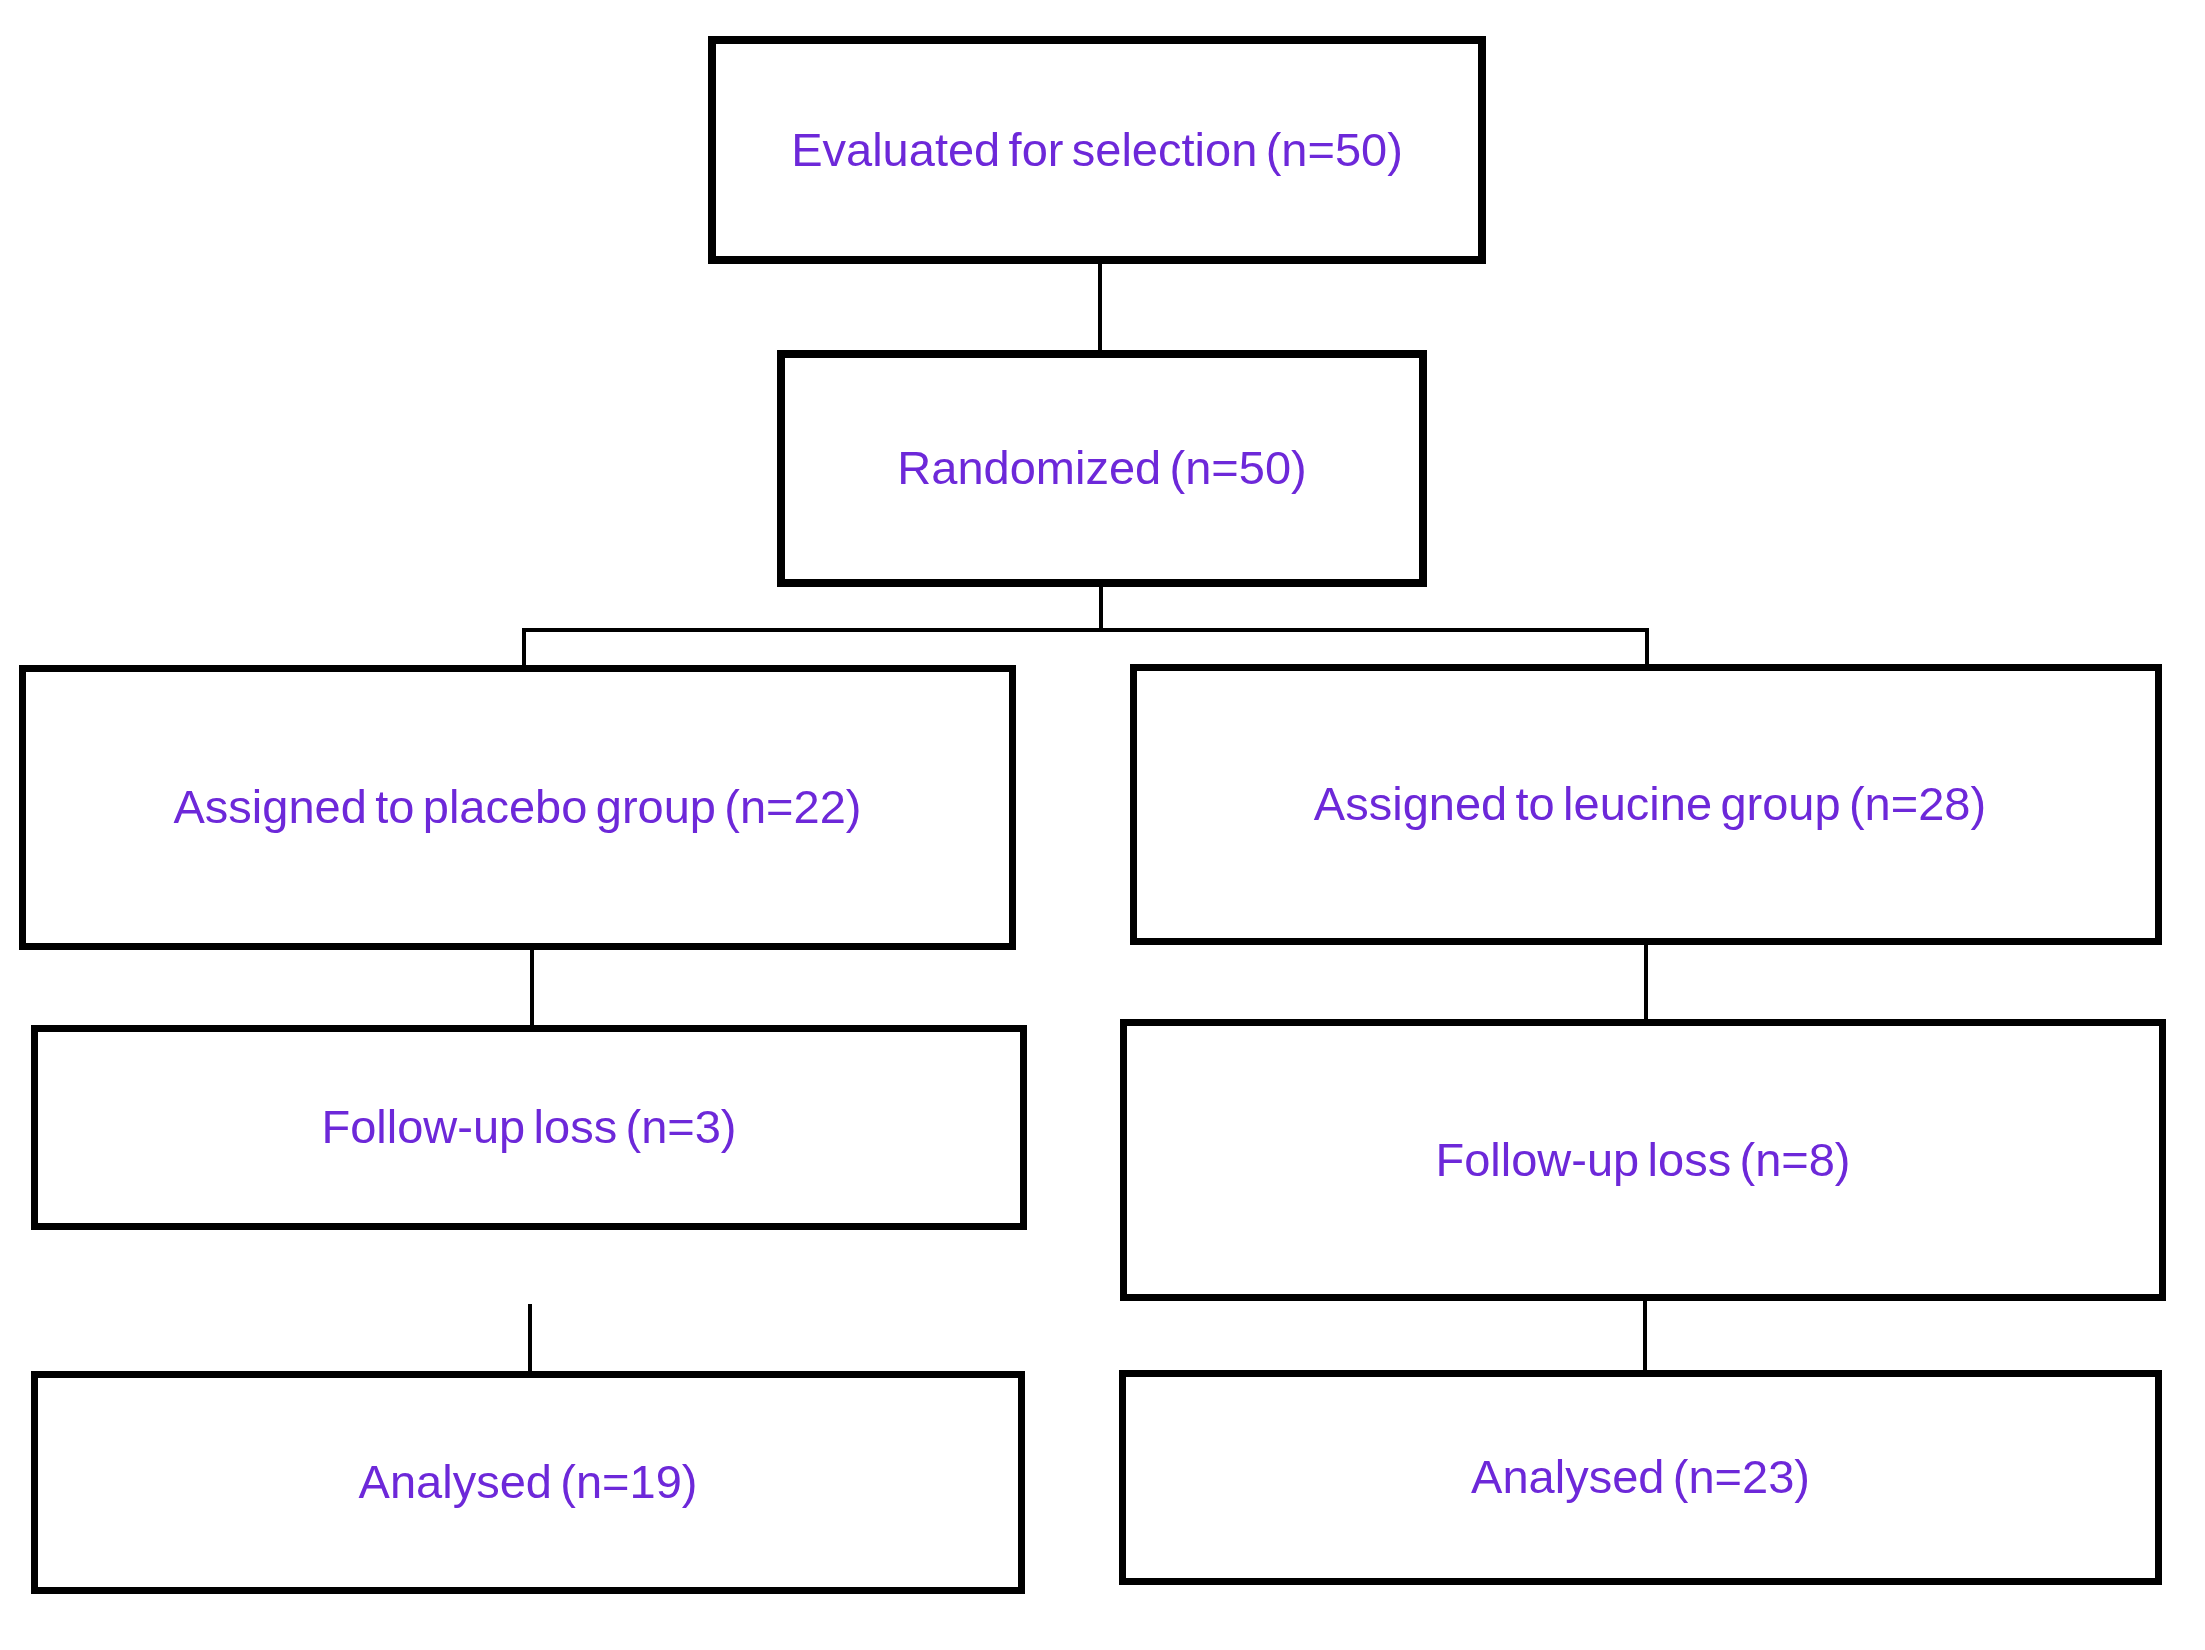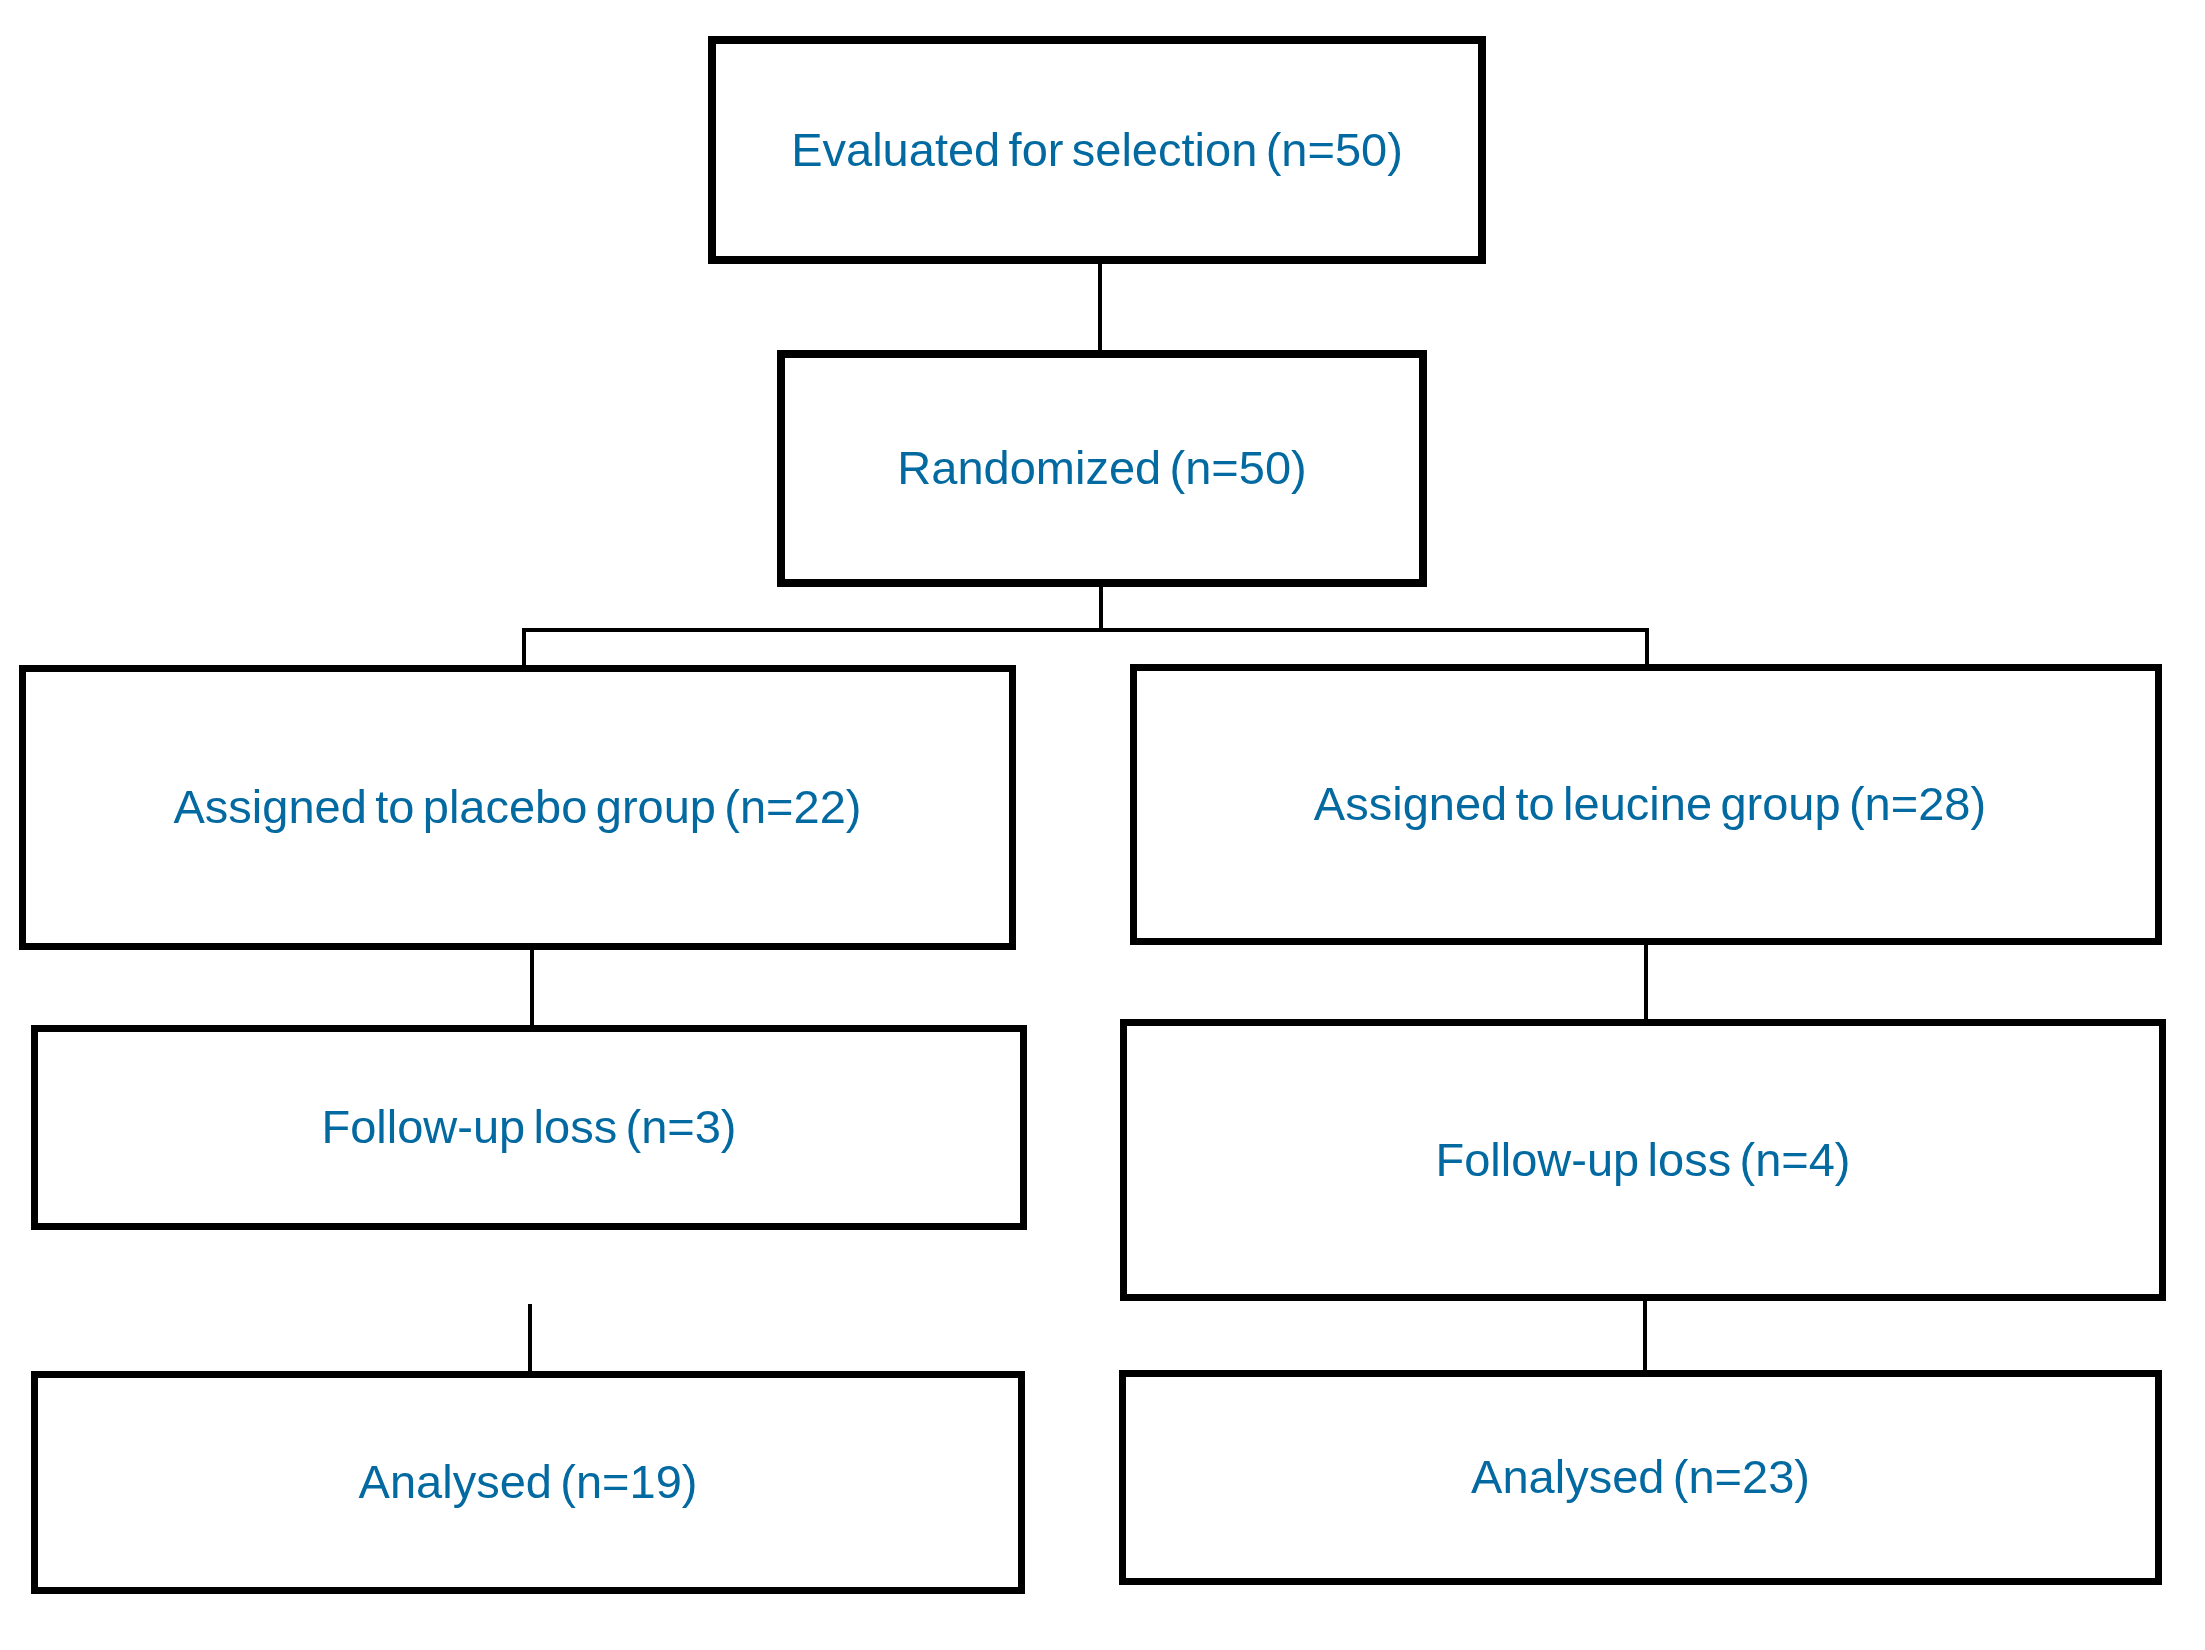--- a/index.html
+++ b/index.html
@@ -19,21 +19,21 @@
     position: absolute;
     box-sizing: border-box;
     background: #ffffff;
     border: 7.9px solid #000000;
     display: flex;
     align-items: center;
     justify-content: center;
     text-align: center;
     font-size: 47px;
     line-height: 1.15;
-    color: #0369a1;
+    color: #6d28d9;
     word-spacing: -4.7px;
     letter-spacing: 0px;
   }
   .fbox.heavy { border-width: 8.6px; }
   .conn {
     position: absolute;
     background: #000000;
   }
 </style>
 </head>
@@ -65,21 +65,21 @@
 
   <div class="fbox" style="left:1130px; top:664px; width:1032px; height:281px;padding-left:8px;">
     <span>Assigned to leucine group (n=28)</span>
   </div>
 
   <div class="fbox" style="left:31px; top:1025px; width:996px; height:205px;">
     <span>Follow-up loss (n=3)</span>
   </div>
 
   <div class="fbox" style="left:1120px; top:1019px; width:1046px; height:282px;">
-    <span>Follow-up loss (n=4)</span>
+    <span>Follow-up loss (n=8)</span>
   </div>
 
   <div class="fbox" style="left:31px; top:1371px; width:994px; height:223px;">
     <span>Analysed (n=19)</span>
   </div>
 
   <div class="fbox" style="left:1119px; top:1370px; width:1043px; height:215px;">
     <span>Analysed (n=23)</span>
   </div>
 

